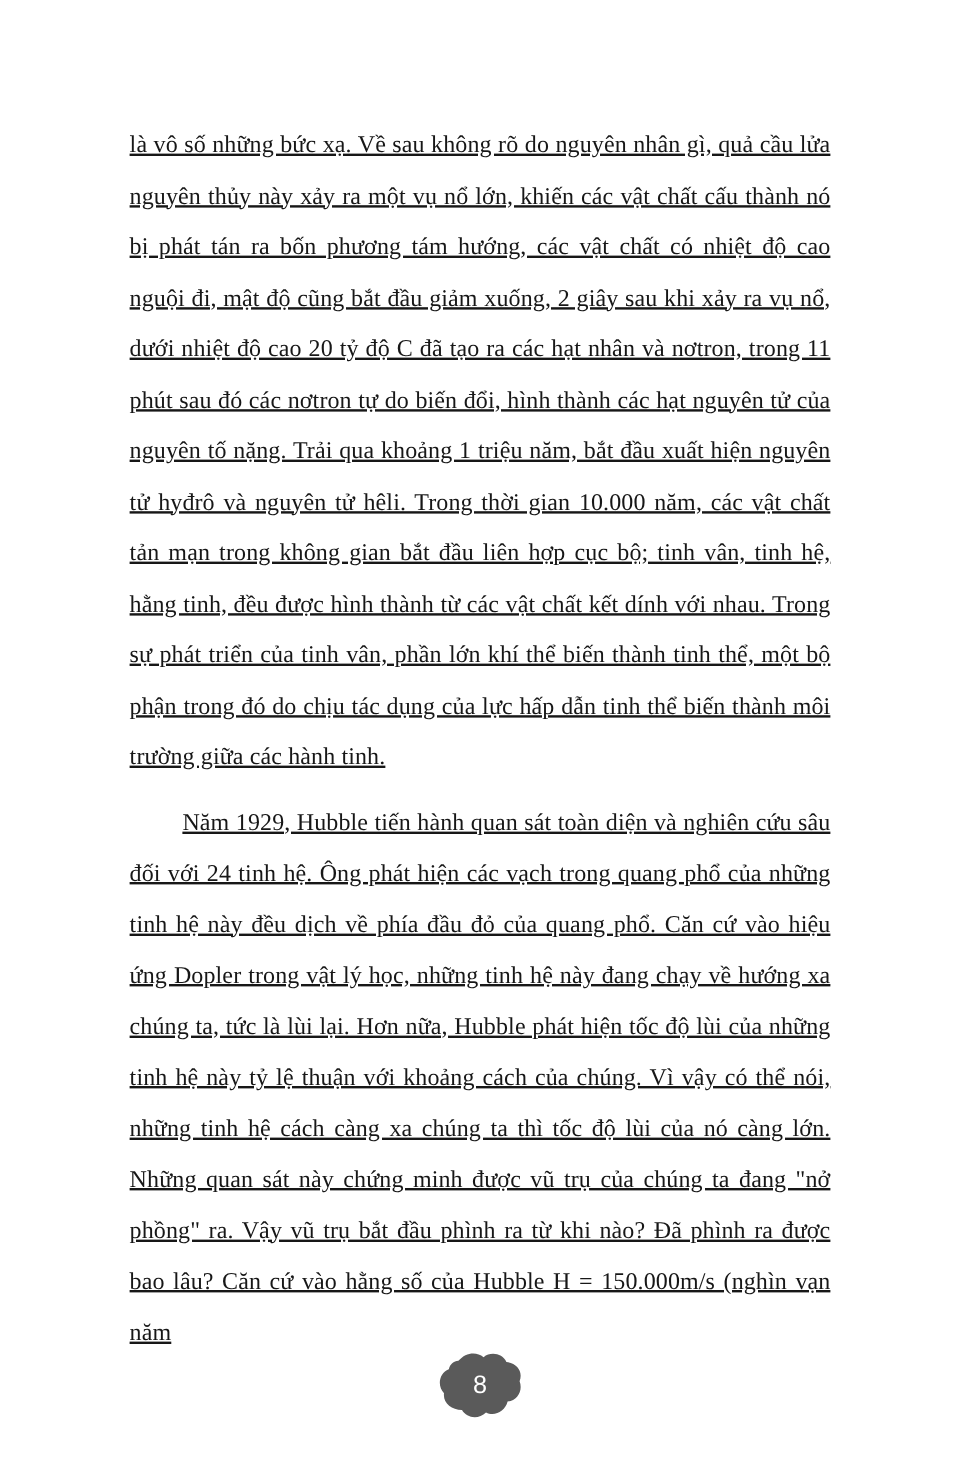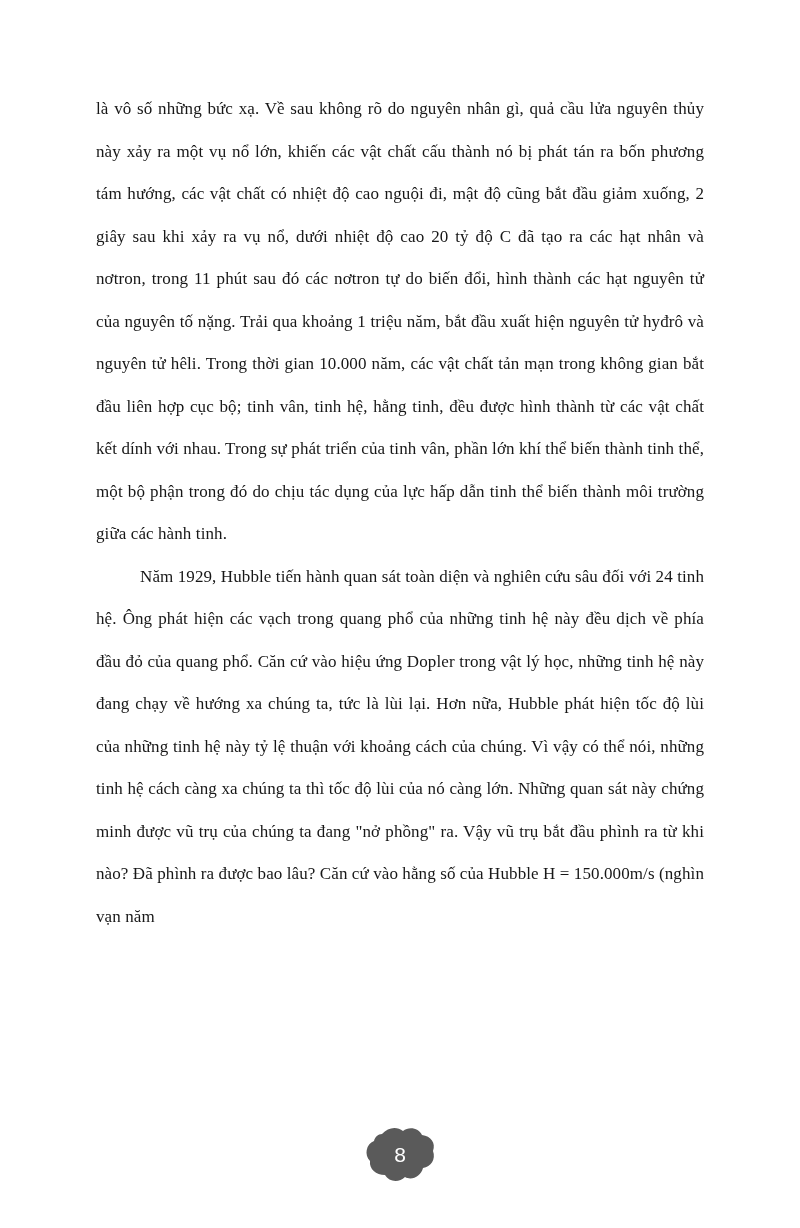--- a/index.html
+++ b/index.html
@@ -18,27 +18,28 @@
     position: relative;
     width: 800px;
     height: 1228px;
     box-sizing: border-box;
     padding: 88px 96px 0 96px;
   }
   .content {
     width: 608px;
   }
   .para {
-    margin: 0;
-    font-size: 17px;
+    margin: 12px;
+    font-size: 20px;
     line-height: 42.5px;
     text-align: justify;
     text-justify: inter-word;
     letter-spacing: 0.1px;
     color: #171717;
+    text-decoration: underline;
   }
   .para + .para {
     margin-top: 0px;
   }
   .para.indent {
     text-indent: 44px;
   }
   .page-number-wrap {
     position: absolute;
     left: 0;

